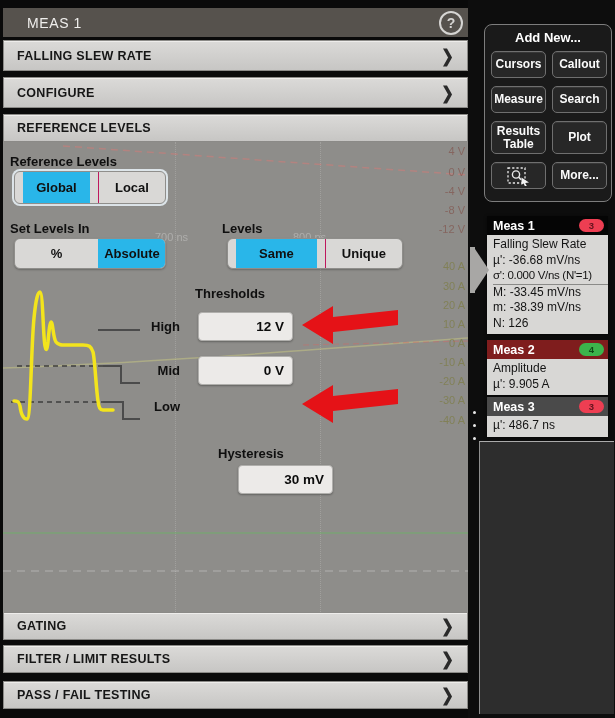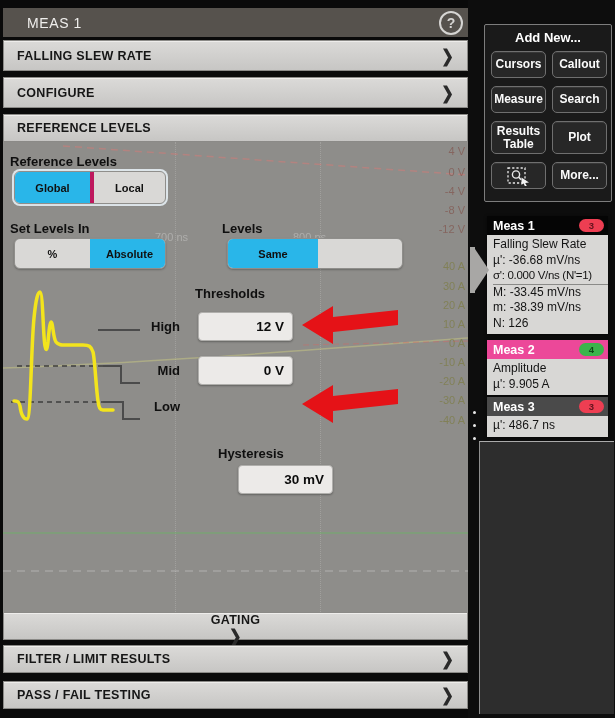--- a/index.html
+++ b/index.html
@@ -21,23 +21,23 @@
        color:#161616;letter-spacing:.3px;box-shadow:inset 0 1px 0 #eeedeb;}
   .acc .chev{font-size:15px;font-weight:bold;color:#2a2a2a;transform:scaleY(1.15);}
 
   
   .content{position:absolute;left:0;top:134px;width:465px;height:470px;background:#8e8d8a;overflow:hidden;}
   .lbl{position:absolute;font-size:13px;font-weight:bold;color:#0f0f0f;white-space:nowrap;}
 
   .seg{position:absolute;display:flex;border:1px solid #8f8e8b;border-radius:6px;overflow:hidden;
        background:#d9d8d6;box-sizing:border-box;box-shadow:0 1px 2px rgba(0,0,0,.25);}
   .seg.focused{box-shadow:0 0 0 2px rgba(235,245,250,.85),0 1px 2px rgba(0,0,0,.25);}
-  .seg .opt{display:flex;align-items:center;justify-content:center;font-weight:bold;font-size:11px;
-       color:#101010;box-sizing:border-box;}
-  .seg .opt + .opt{border-left:4px solid #be185d;}
+  .seg .opt{display:flex;align-items:center;justify-content:center;font-weight:bold;font-size:13px;
+       color:#101010;box-sizing:border-box;margin-left:8px;}
+  .seg .opt + .opt{border-left:1px solid #be185d;}
   .seg .opt.active{background:#29b6e9;border-color:#29b6e9;}
 
   .field{position:absolute;width:95px;height:29px;background:#eceae8;border:1px solid #b0afac;
        border-radius:4px;box-sizing:border-box;display:flex;align-items:center;
        justify-content:flex-end;padding-right:8px;font-weight:bold;font-size:13.5px;color:#0c0c0c;
        box-shadow:0 1px 2px rgba(0,0,0,.3);}
 
   .thr-lbl{position:absolute;width:44px;text-align:right;font-size:13px;font-weight:bold;color:#0f0f0f;}
 
   
@@ -46,21 +46,21 @@
   .grat-r{position:absolute;right:3px;font-size:11px;white-space:nowrap;opacity:.55;}
   .grat-r.v{color:#7e453c;}
   .grat-r.a{color:#77772e;}
 
   .arrow{position:absolute;z-index:6;}
   .waveicon{position:absolute;left:0;top:146px;z-index:2;}
 
   
   .right{position:absolute;left:468px;top:0;width:147px;height:718px;background:#0d0d0d;}
   .addnew{position:absolute;left:16px;top:24px;width:128px;height:178px;border:1px solid #7d7d7d;
-        border-radius:2px;background:#1a1a1a;box-sizing:border-box;}
+        border-radius:8px;background:#1a1a1a;box-sizing:border-box;}
   .addnew-title{position:absolute;top:5px;left:0;width:100%;text-align:center;color:#fff;
         font-weight:bold;font-size:13px;}
   .abtn-grid{position:absolute;top:26px;left:6px;display:grid;grid-template-columns:55px 55px;
         grid-template-rows:27px 27px 33px 27px;gap:8px 6px;}
   .abtn{background:#272727;border:1px solid #6f6f6f;border-radius:5px;color:#fbfbfb;
         font-weight:bold;font-size:12px;display:flex;align-items:center;justify-content:center;
         text-align:center;line-height:13px;box-shadow:inset 0 1px 0 rgba(255,255,255,.08);}
 
   .meas{position:absolute;left:19px;width:121px;box-shadow:0 1px 3px rgba(0,0,0,.6);}
   .meas-h{height:19px;display:flex;align-items:center;position:relative;color:#fff;
@@ -139,20 +139,21 @@
 
     <span class="lbl" style="left:7px;top:79px;">Set Levels In</span>
     <div class="seg" style="left:11px;top:96px;width:152px;height:31px;">
       <div class="opt" style="width:76px;">%</div>
       <div class="opt active" style="width:76px;">Absolute</div>
     </div>
 
     <span class="lbl" style="left:219px;top:79px;">Levels</span>
     <div class="seg" style="left:224px;top:96px;width:176px;height:31px;">
       <div class="opt active" style="width:90px;">Same</div>
+      <div class="opt" style="width:86px;">Unique</div>
     </div>
 
     <svg class="waveicon" width="140" height="135" viewBox="0 0 140 135">
       <path d="M95,42 H137" stroke="#4b4b4b" stroke-width="2" fill="none"></path>
       <path d="M14,78 H100" stroke="#3e3e3e" stroke-width="1.5" stroke-dasharray="5 4" fill="none"></path>
       <path d="M100,78 H118 V95 H137" stroke="#4b4b4b" stroke-width="2" fill="none"></path>
       <path d="M8,114 H100" stroke="#3e3e3e" stroke-width="1.5" stroke-dasharray="5 4" fill="none"></path>
       <path d="M100,114 H120 V131 H137" stroke="#4b4b4b" stroke-width="2" fill="none"></path>
       <path d="M11,113 C14,113 16,113 17,118 C18,126 20,131 24,131 C28,131 28,60 31,30
                C33,10 35,4 37,4 C40,4 40,48 42,58 C43,63 44,63 45,54 C46,42 47,34 48,34
@@ -174,21 +175,21 @@
       <polygon points="2,22 33,3 33,14 98,7 98,22 33,29 33,41" fill="#e51217"></polygon>
     </svg>
     <svg class="arrow" style="left:297px;top:240px;" width="100" height="44" viewBox="0 0 100 44">
       <polygon points="2,22 33,3 33,14 98,7 98,22 33,29 33,41" fill="#e51217"></polygon>
     </svg>
 
     <span class="lbl" style="left:215px;top:304px;">Hysteresis</span>
     <div class="field" style="left:220px;top:323px;margin-left:15px;">30 mV</div>
   </div>
 
-  <div class="acc" style="top:604px;height:28px;flex-direction:column;">
+  <div class="acc" style="top:604px;height:28px;">
     <span>GATING</span>
     <span class="chev">❯</span>
   </div>
   <div class="acc" style="top:637px;height:28px;">
     <span>FILTER / LIMIT RESULTS</span>
     <span class="chev">❯</span>
   </div>
   <div class="acc" style="top:673px;height:28px;">
     <span>PASS / FAIL TESTING</span>
     <span class="chev">❯</span>
@@ -229,21 +230,21 @@
       <span class="stat">Falling Slew Rate</span>
       <span class="stat">µ': -36.68 mV/ns</span>
       <span class="stat tight sep">σ': 0.000 V/ns (N'=1)</span>
       <span class="stat">M: -33.45 mV/ns</span>
       <span class="stat">m: -38.39 mV/ns</span>
       <span class="stat">N: 126</span>
     </div>
   </div>
 
   <div class="meas" style="top:340px;">
-    <div class="meas-h" style="background-color: #ec4899;">
+    <div class="meas-h" style="background-color: #7f1d1d;">
       <span>Meas 2</span>
       <span class="pill" style="color: rgba(0, 40, 5, 0.75); background-color: rgb(60, 180, 75);">4</span>
     </div>
     <div class="meas-b">
       <span class="stat">Amplitude</span>
       <span class="stat">µ': 9.905 A</span>
     </div>
   </div>
 
   <div class="meas" style="top:397px;">

